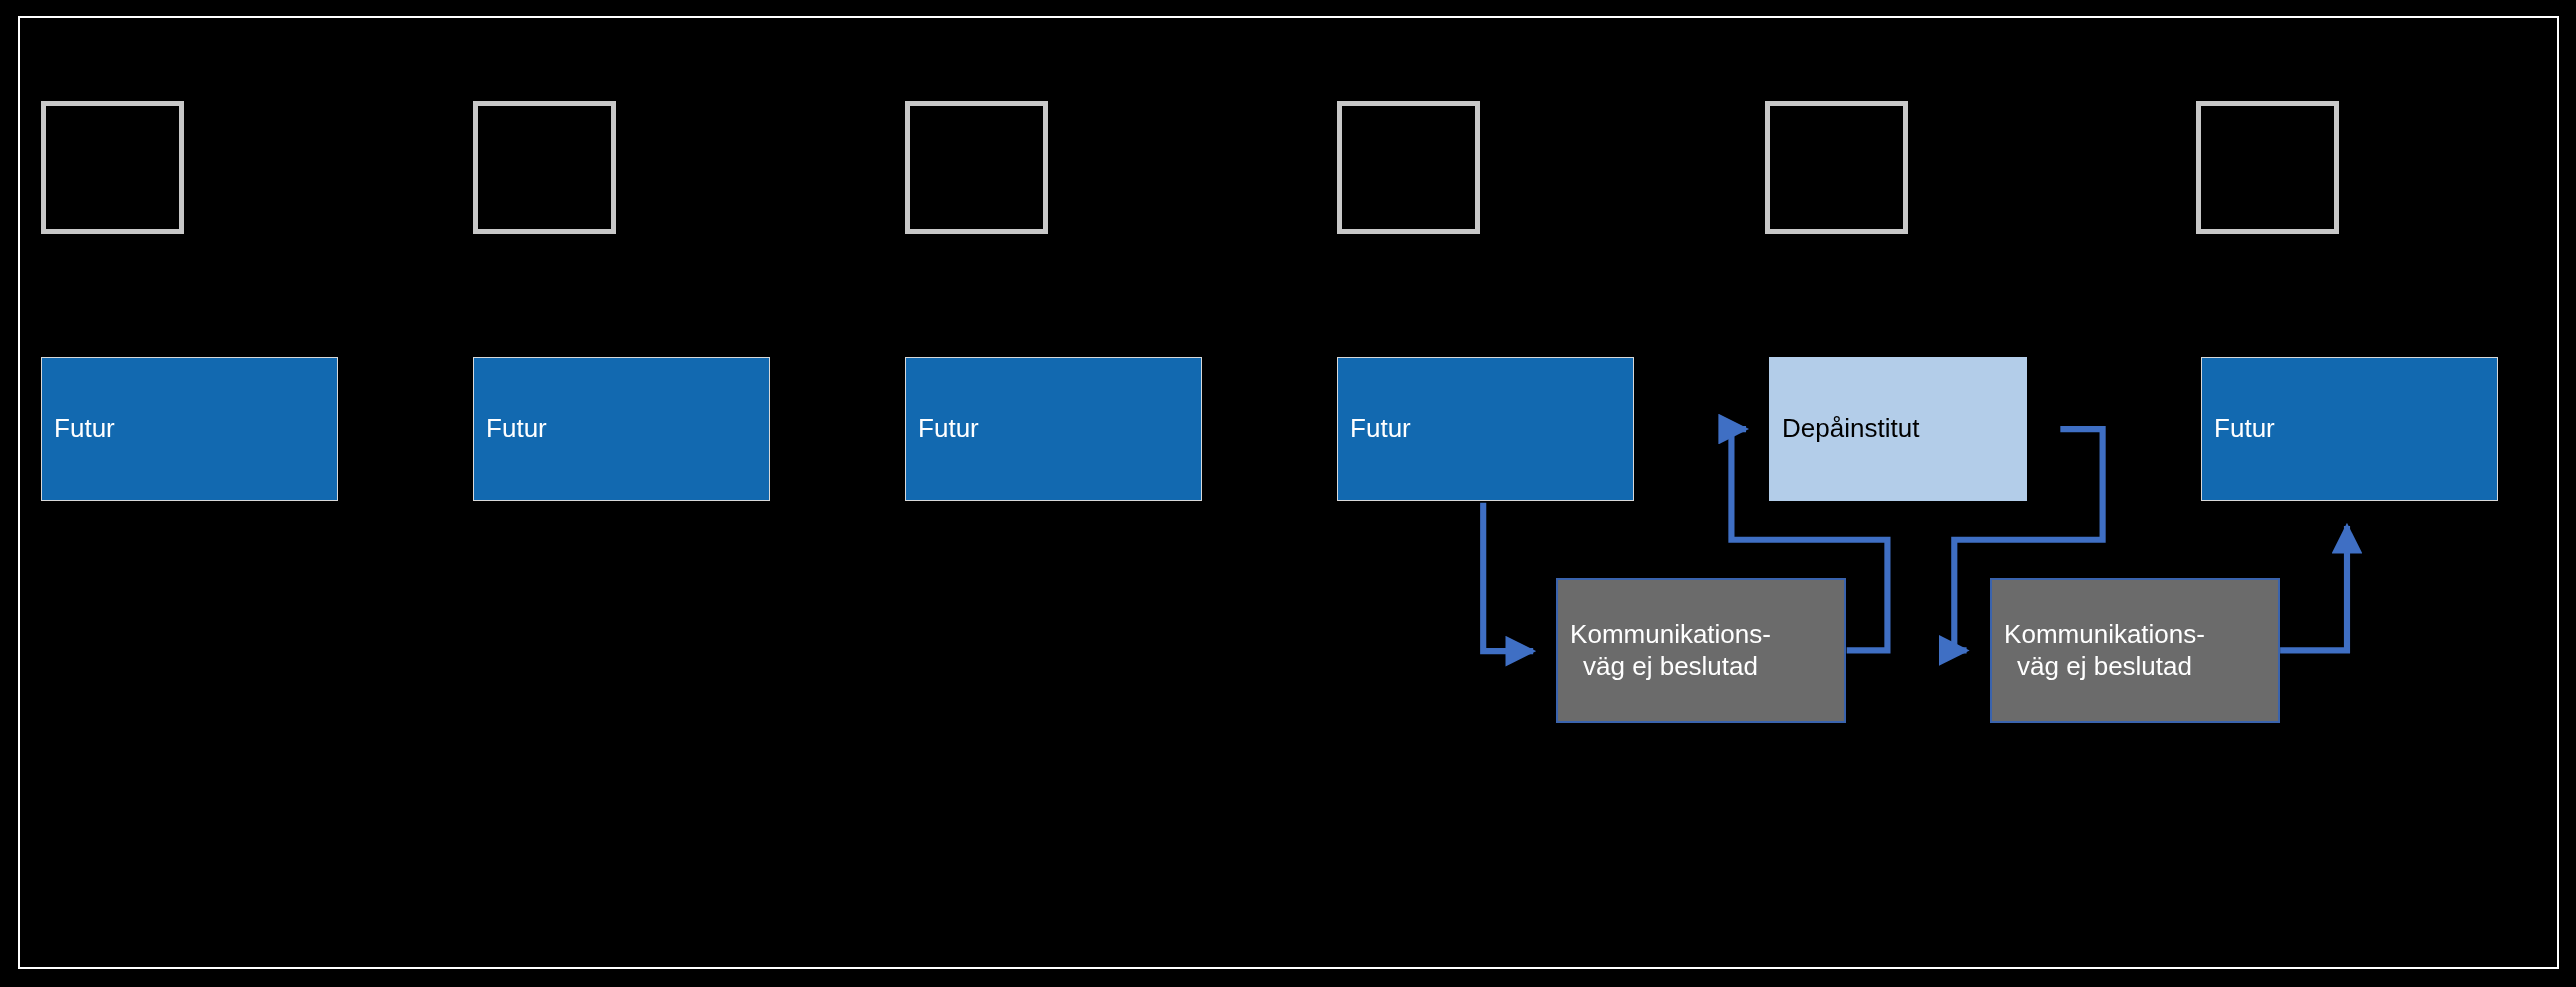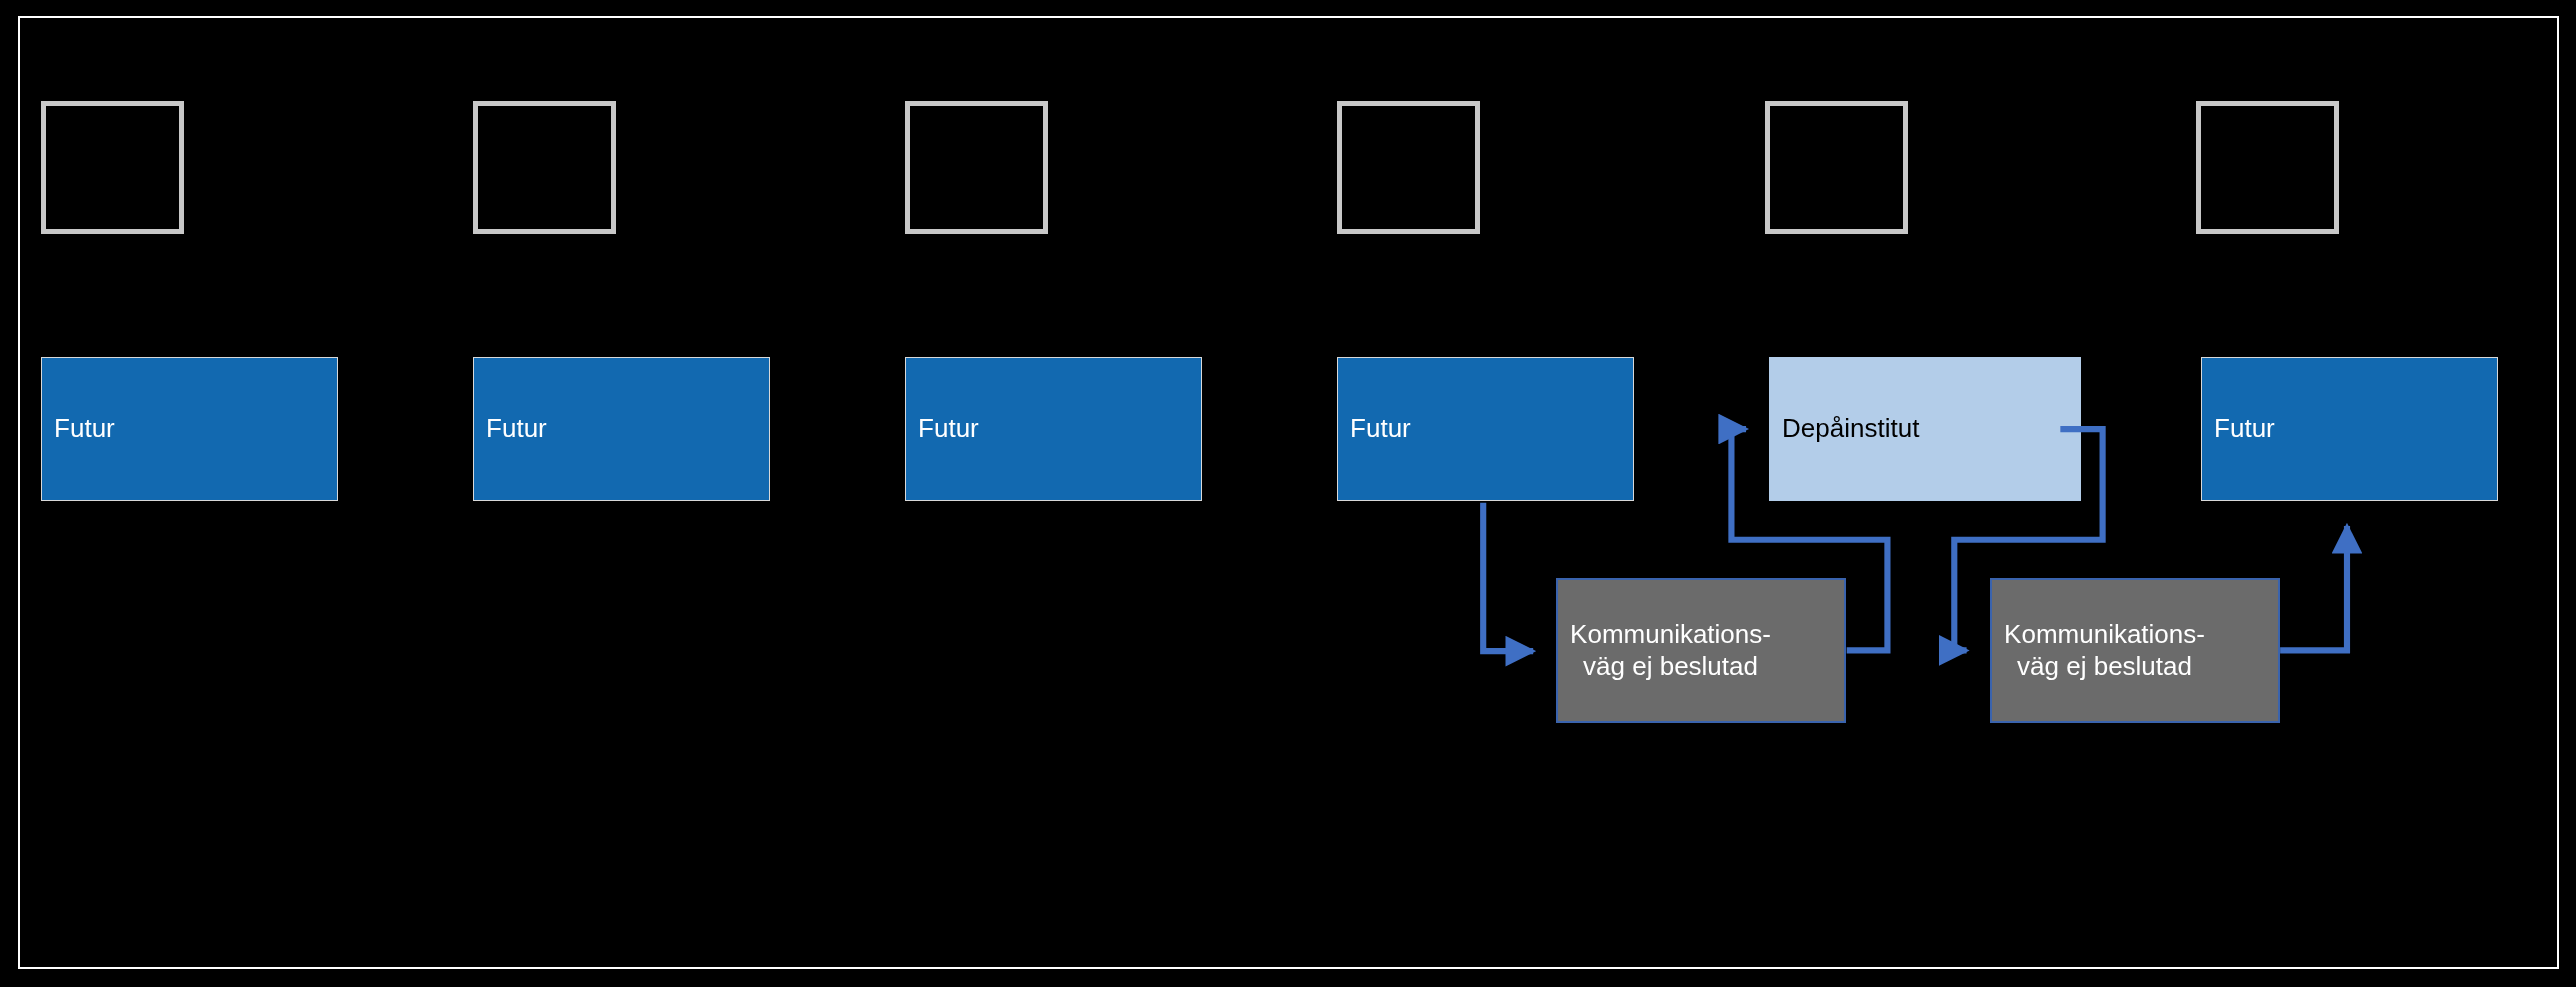--- a/index.html
+++ b/index.html
@@ -99,21 +99,21 @@
   </div>
 
   <div class="node-box node-futur" style="left:905px;top:357px; width:297px; height:144px;">
     <span class="node-label">Futur</span>
   </div>
 
   <div class="node-box node-futur" style="left:1337px;top:357px; width:297px; height:144px;">
     <span class="node-label">Futur</span>
   </div>
 
-  <div class="node-box node-depa" style="left:1769px;top:357px; width:312px; height:144px;">
+  <div class="node-box node-depa" style="left:1769px;top:357px; width:258px; height:144px;">
     <span class="node-label">Depåinstitut</span>
   </div>
 
   <div class="node-box node-futur" style="left:2201px;top:357px; width:297px; height:144px;">
     <span class="node-label">Futur</span>
   </div>
 
   <div class="node-box node-komm" style="left:1556px;top:578px; width:290px; height:145px;">
     <span class="node-label">Kommunikations-
 väg ej beslutad</span>

